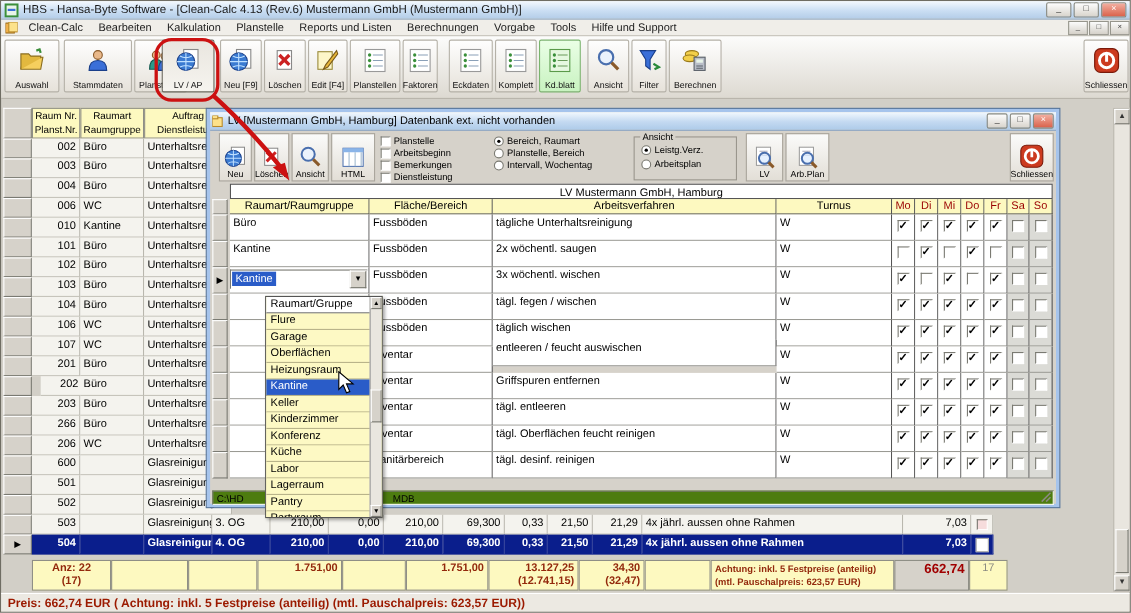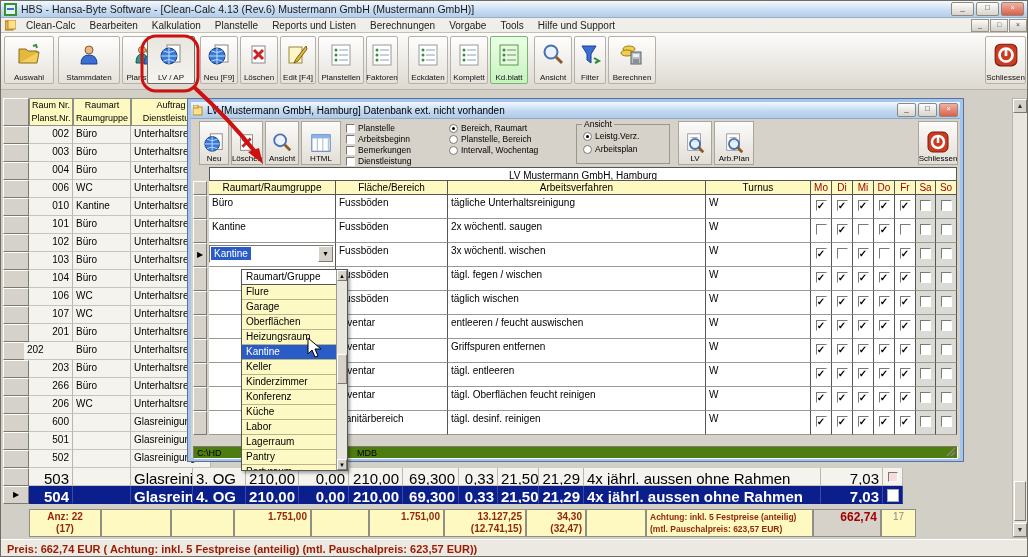--- a/index.html
+++ b/index.html
@@ -65,21 +65,21 @@
        box-sizing:border-box;font-size:10px;line-height:9px;text-align:center;font-weight:bold;}
   
   #dropdown{left:240px;top:268px;width:107px;height:202px;z-index:30;background:#fdf9c4;
             border:1px solid #555;box-sizing:border-box;overflow:hidden;box-shadow:2px 2px 3px rgba(0,0,0,.35);}
   .dd-item{height:14px;line-height:14px;padding-left:4px;border-bottom:1px solid #b9b48a;
            font-size:10px;white-space:nowrap;overflow:hidden;background:#fdf9c4;}
   .dd-item.hl{background:#2a5cc8;color:#fff;}
   .dd-head{height:14px;line-height:14px;padding-left:4px;background:#fff;border-bottom:1px solid #555;font-size:10px;}
   
   .brow-cell{position:absolute;box-sizing:border-box;border-right:1px solid #b9b7ae;border-bottom:1px solid #c6c4bb;
-             padding:2px 3px 0 3px;overflow:hidden;white-space:nowrap;font-size:15px;background:#f4f3ee;}
+             padding:2px 3px 0 3px;overflow:hidden;white-space:nowrap;font-size:10px;background:#f4f3ee;}
   .brow-cell.sel{background:#0a1e8c;color:#fff;font-weight:bold;border-right-color:#3c4aa0;border-bottom-color:#0a1e8c;}
   
   .tot-cell{position:absolute;box-sizing:border-box;border:1px solid #8f8f86;background:#fdf9c0;
             color:#93290c;font-weight:bold;font-size:10px;padding:1px 3px;overflow:hidden;line-height:12px;}
   
   #statusbar{left:0;top:538px;width:100%;height:19px;background:#ece9e2;border-top:1px solid #fff;
              display:flex;align-items:center;padding-left:6px;box-sizing:border-box;}
   #statusbar .t{color:#9b1a00;font-weight:bold;font-size:11px;white-space:nowrap;}
   
   #vscroll{left:1011px;top:97px;width:16px;height:440px;background:#e9e6df;border:1px solid #b9b5ac;box-sizing:border-box;}
@@ -350,21 +350,21 @@
       <div class="lrow-cell abs" style="left:130px;top:287px;width:80px;height:18px">Unterhaltsreinigung</div>
       <div class="selcell abs" style="left:2px;top:305px;width:26px;height:18px"></div>
       <div class="lrow-cell abs" style="left:28px;top:305px;width:44px;height:18px;text-align:right">107</div>
       <div class="lrow-cell abs" style="left:72px;top:305px;width:58px;height:18px">WC</div>
       <div class="lrow-cell abs" style="left:130px;top:305px;width:80px;height:18px">Unterhaltsreinigung</div>
       <div class="selcell abs" style="left:2px;top:323px;width:26px;height:18px"></div>
       <div class="lrow-cell abs" style="left:28px;top:323px;width:44px;height:18px;text-align:right">201</div>
       <div class="lrow-cell abs" style="left:72px;top:323px;width:58px;height:18px">Büro</div>
       <div class="lrow-cell abs" style="left:130px;top:323px;width:80px;height:18px">Unterhaltsreinigung</div>
       <div class="selcell abs" style="left:2px;top:341px;width:26px;height:18px"></div>
-      <div class="lrow-cell abs" style="left:23px;top:341px;width:53px;height:18px;text-align:left">202</div>
+      <div class="lrow-cell abs" style="left:36px;top:341px;width:53px;height:18px;text-align:center">202</div>
       <div class="lrow-cell abs" style="left:72px;top:341px;width:58px;height:18px">Büro</div>
       <div class="lrow-cell abs" style="left:130px;top:341px;width:80px;height:18px">Unterhaltsreinigung</div>
       <div class="selcell abs" style="left:2px;top:359px;width:26px;height:18px"></div>
       <div class="lrow-cell abs" style="left:28px;top:359px;width:44px;height:18px;text-align:right">203</div>
       <div class="lrow-cell abs" style="left:72px;top:359px;width:58px;height:18px">Büro</div>
       <div class="lrow-cell abs" style="left:130px;top:359px;width:80px;height:18px">Unterhaltsreinigung</div>
       <div class="selcell abs" style="left:2px;top:377px;width:26px;height:18px"></div>
       <div class="lrow-cell abs" style="left:28px;top:377px;width:44px;height:18px;text-align:right">266</div>
       <div class="lrow-cell abs" style="left:72px;top:377px;width:58px;height:18px">Büro</div>
       <div class="lrow-cell abs" style="left:130px;top:377px;width:80px;height:18px">Unterhaltsreinigung</div>
@@ -740,21 +740,21 @@
         </div>
         <div class="dt-cell abs" style="left:725px;top:189px;width:20px;height:24px;background:#dbdbd6;">
           <div class="chk" style="margin:3px auto 0"></div>
         </div>
         <div class="dt-cell abs" style="left:745px;top:189px;width:21px;height:24px;background:#dbdbd6;">
           <div class="chk" style="margin:3px auto 0"></div>
         </div>
         <div class="selcell abs" style="left:2px;top:213px;width:14px;height:24px;text-align:center;font-size:8px;line-height:22px"></div>
         <div class="dt-cell abs" style="left:18px;top:213px;width:127px;height:24px"></div>
         <div class="dt-cell abs" style="left:145px;top:213px;width:112px;height:24px">Inventar</div>
-        <div class="dt-cell abs" style="left:257px;top:213px;width:258px;height:24px">entleeren / feucht auswischen</div>
+        <div class="dt-cell abs" style="left:257px;top:207px;width:258px;height:24px">entleeren / feucht auswischen</div>
         <div class="dt-cell abs" style="left:515px;top:213px;width:105px;height:24px">W</div>
         <div class="dt-cell abs" style="left:620px;top:213px;width:21px;height:24px;">
           <div class="chk" style="margin:3px auto 0">✓</div>
         </div>
         <div class="dt-cell abs" style="left:641px;top:213px;width:21px;height:24px;">
           <div class="chk" style="margin:3px auto 0">✓</div>
         </div>
         <div class="dt-cell abs" style="left:662px;top:213px;width:21px;height:24px;">
           <div class="chk" style="margin:3px auto 0">✓</div>
         </div>

